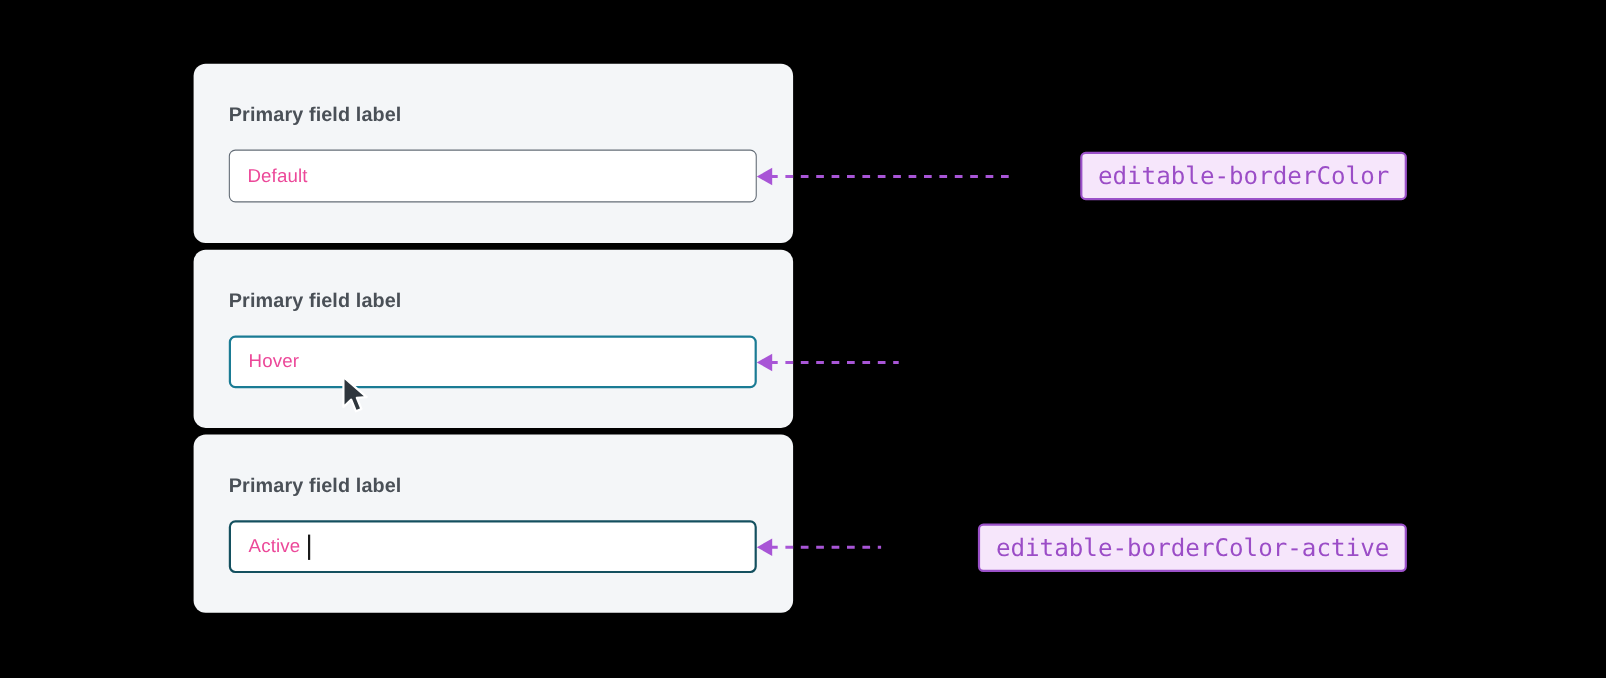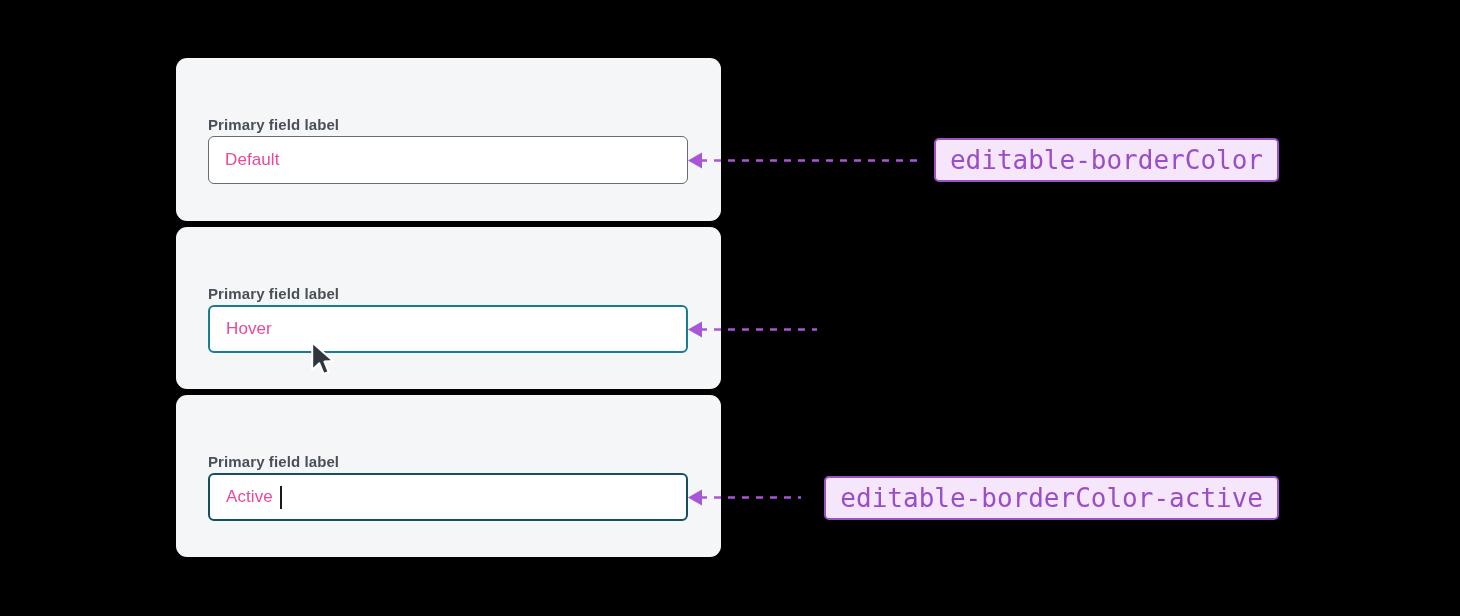--- a/index.html
+++ b/index.html
@@ -33,26 +33,25 @@
     box-sizing: border-box;
   }
   .card-default { top: 58px;  height: 163px; }
   .card-hover   { top: 227px; height: 162px; }
   .card-active  { top: 395px; height: 162px; }
 
   .field-label {
     position: absolute;
     left: 32px;
     top: 36px;
-    font-size: 15px;
+    font-size: 18px;
     font-weight: 600;
     letter-spacing: 0.1px;
     color: #4a5057;
     white-space: nowrap;
-    margin-top: 22px;
   }
 
   .field-input {
     position: absolute;
     left: 32px;
     top: 78px;
     width: 480px;
     height: 48px;
     box-sizing: border-box;
     background: #ffffff;
@@ -96,21 +95,21 @@
     height: 44px;
     box-sizing: border-box;
     background: #f6e6fb;
     border: 2px solid #9b51c9;
     border-radius: 5px;
     display: flex;
     align-items: center;
     justify-content: center;
     padding: 0 14px;
     font-family: "DejaVu Sans Mono", "Liberation Mono", monospace;
-    font-size: 26px;
+    font-size: 22px;
     color: #9b4dc7;
     letter-spacing: 0px;
     white-space: nowrap;
   }
   .chip-default { top: 138px; right: 181px; }
   .chip-hover   { top: 308px; right: 181px; }
   .chip-active  { top: 476px; right: 181px; }
 
   
   .connector-svg {

